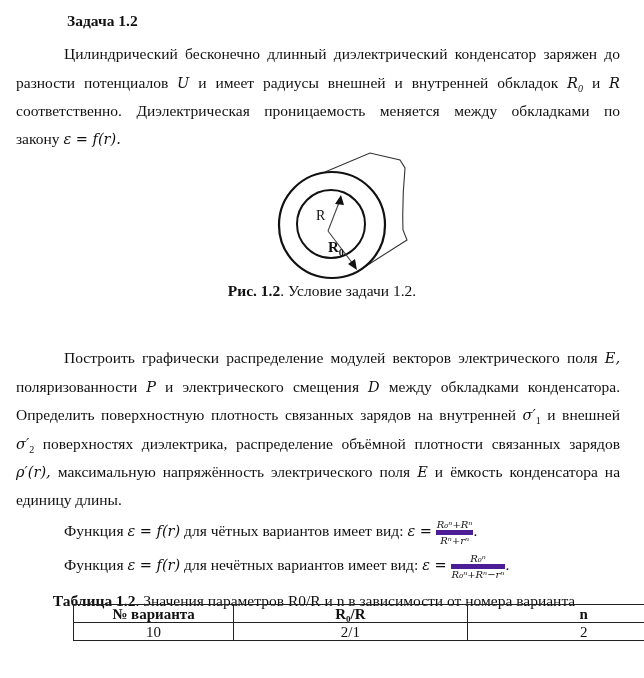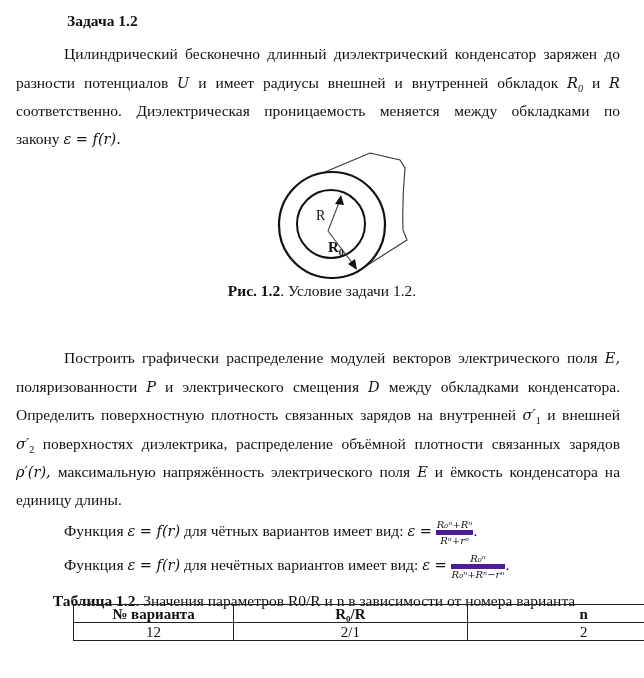--- a/index.html
+++ b/index.html
@@ -118,18 +118,18 @@
       <col style="width:207px">
       <col style="width:207px">
     </colgroup>
   <tbody>
       <tr>
     <th>№ варианта</th>
     <th>R₀/R</th>
     <th>n</th>
   </tr>
   <tr>
-    <td>12</td>
+    <td>10</td>
     <td>2/1</td>
     <td>2</td>
   </tr>
 </tbody>
   </table>
 
 </body></html>

